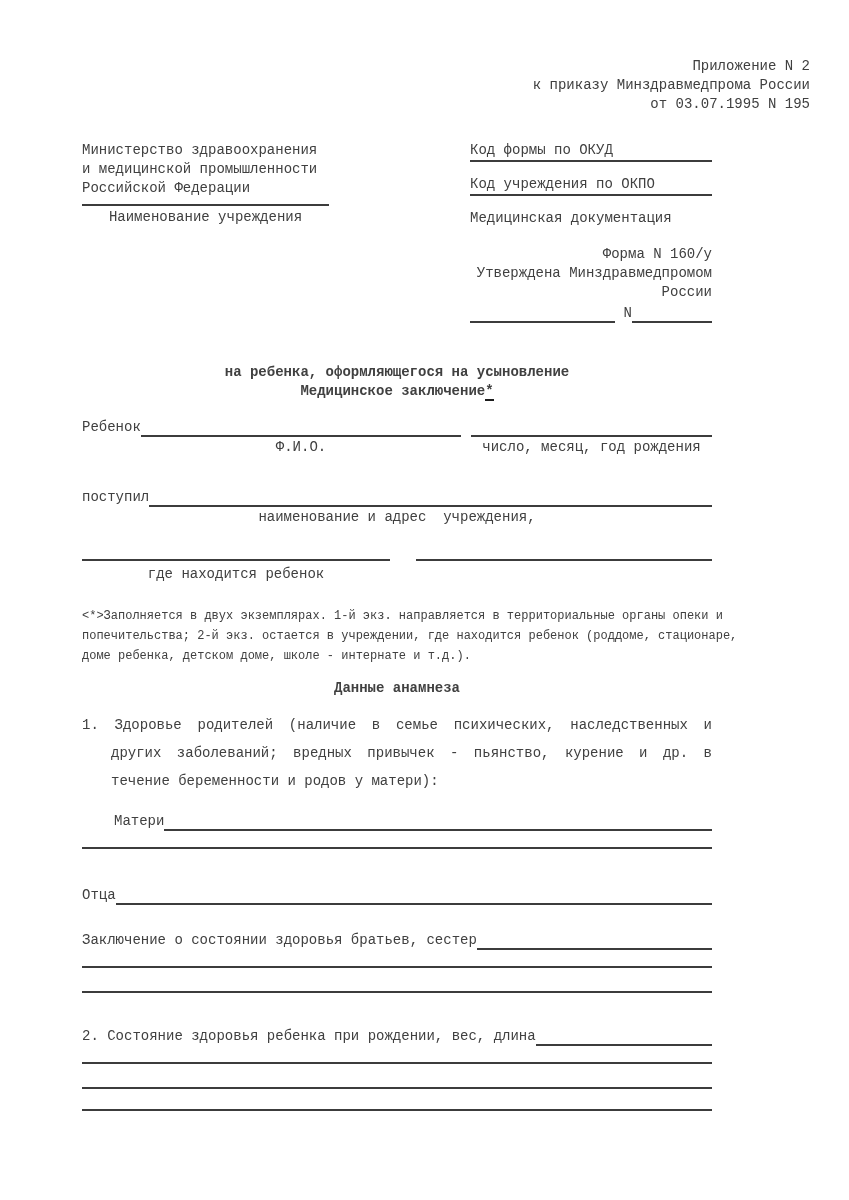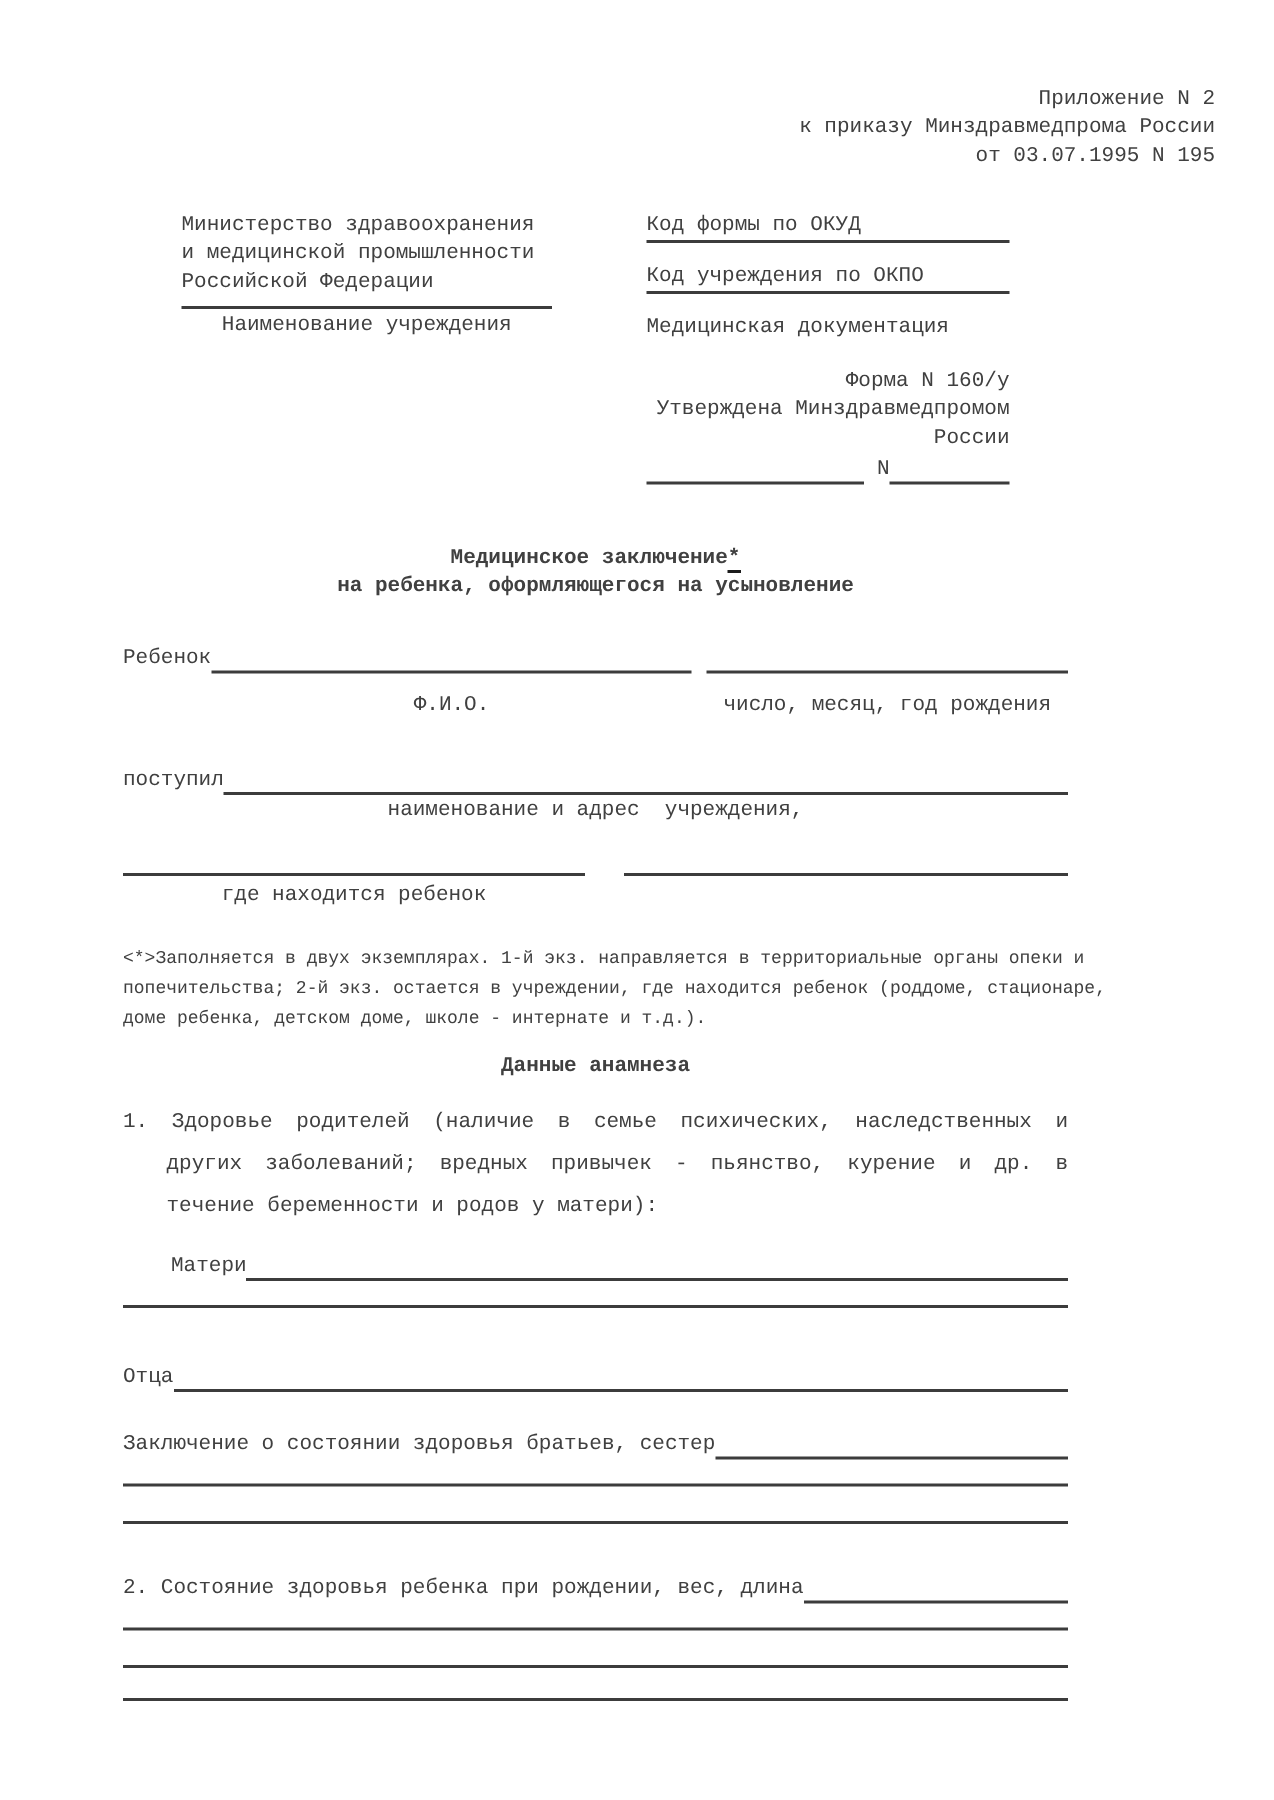--- a/index.html
+++ b/index.html
@@ -8,44 +8,44 @@
     width:849px;height:1200px;
     margin:0 auto;
     background:#ffffff;
     color:#404040;
     font-family:"Liberation Mono","DejaVu Sans Mono",monospace;
     font-size:14px;line-height:19px;
     overflow:hidden;
   }
   .appendix{padding-top:57px;padding-right:39px;text-align:right;}
 
-  .header{margin:27px 47px 0 82px;width:630px;display:flex;justify-content:center;}
+  .header{margin:27px 47px 0 82px;width:630px;display:flex;justify-content:space-between;}
   .h-left{width:310px;}
   .h-underline{width:247px;border-bottom:2px solid #3c3c3c;margin-top:6px;}
   .h-caption{width:247px;text-align:center;white-space:nowrap;margin-top:2px;}
   .h-right{width:242px;}
   .frow{display:flex;flex-direction:column;}
   .frow .lbl{white-space:pre;}
   .fill{flex:1;border-bottom:2px solid #3c3c3c;}
   .mt13{margin-top:13px;}
   .formblock{margin-top:17px;text-align:right;}
   .formnum{display:flex;justify-content:flex-end;margin-top:2px;}
   .u145{width:145px;border-bottom:2px solid #3c3c3c;}
   .u80{width:80px;border-bottom:2px solid #3c3c3c;}
   .pre{white-space:pre;}
 
   .body-col{margin-left:82px;width:630px;}
   .title{margin-top:40px;text-align:center;font-weight:bold;}
   .title .star{border-bottom:2px solid #1c1c1c;}
 
-  .row-child{margin-top:29px;display:flex;align-items:flex-end;}
+  .row-child{margin-top:17px;display:flex;align-items:flex-end;}
   .row-child .u1{flex:1;border-bottom:2px solid #3c3c3c;}
   .gap10{width:10px;}
   .row-child .u2{width:241px;border-bottom:2px solid #3c3c3c;}
-  .caps-child{display:flex;margin-top:12px;}
+  .caps-child{display:flex;margin-top:1px;}
   .caps-child .sp{width:59px;}
   .caps-child .c1{flex:1;text-align:center;white-space:pre;}
   .caps-child .c2{width:241px;text-align:center;white-space:pre;}
 
   .row-admitted{margin-top:31px;display:flex;}
   .cap-center{text-align:center;white-space:pre;margin-top:1px;}
 
   .row-location{margin-top:20px;display:flex;}
   .row-location .u1{width:308px;border-bottom:2px solid #3c3c3c;height:12px;}
   .gap26{width:26px;}
@@ -111,22 +111,22 @@
           <span class="pre"> N</span>
           <span class="u80"></span>
         </div>
       </div>
     </div>
   </div>
 
   <div class="body-col">
 
     <div class="title">
+      <div>на ребенка, оформляющегося на усыновление</div>
       <div><span>Медицинское заключение</span><span class="star">*</span></div>
-      <div>на ребенка, оформляющегося на усыновление</div>
     </div>
 
     <div class="row-child">
       <span class="lbl pre">Ребенок</span>
       <span class="u1"></span>
       <span class="gap10"></span>
       <span class="u2"></span>
     </div>
     <div class="caps-child">
       <span class="sp"></span>

